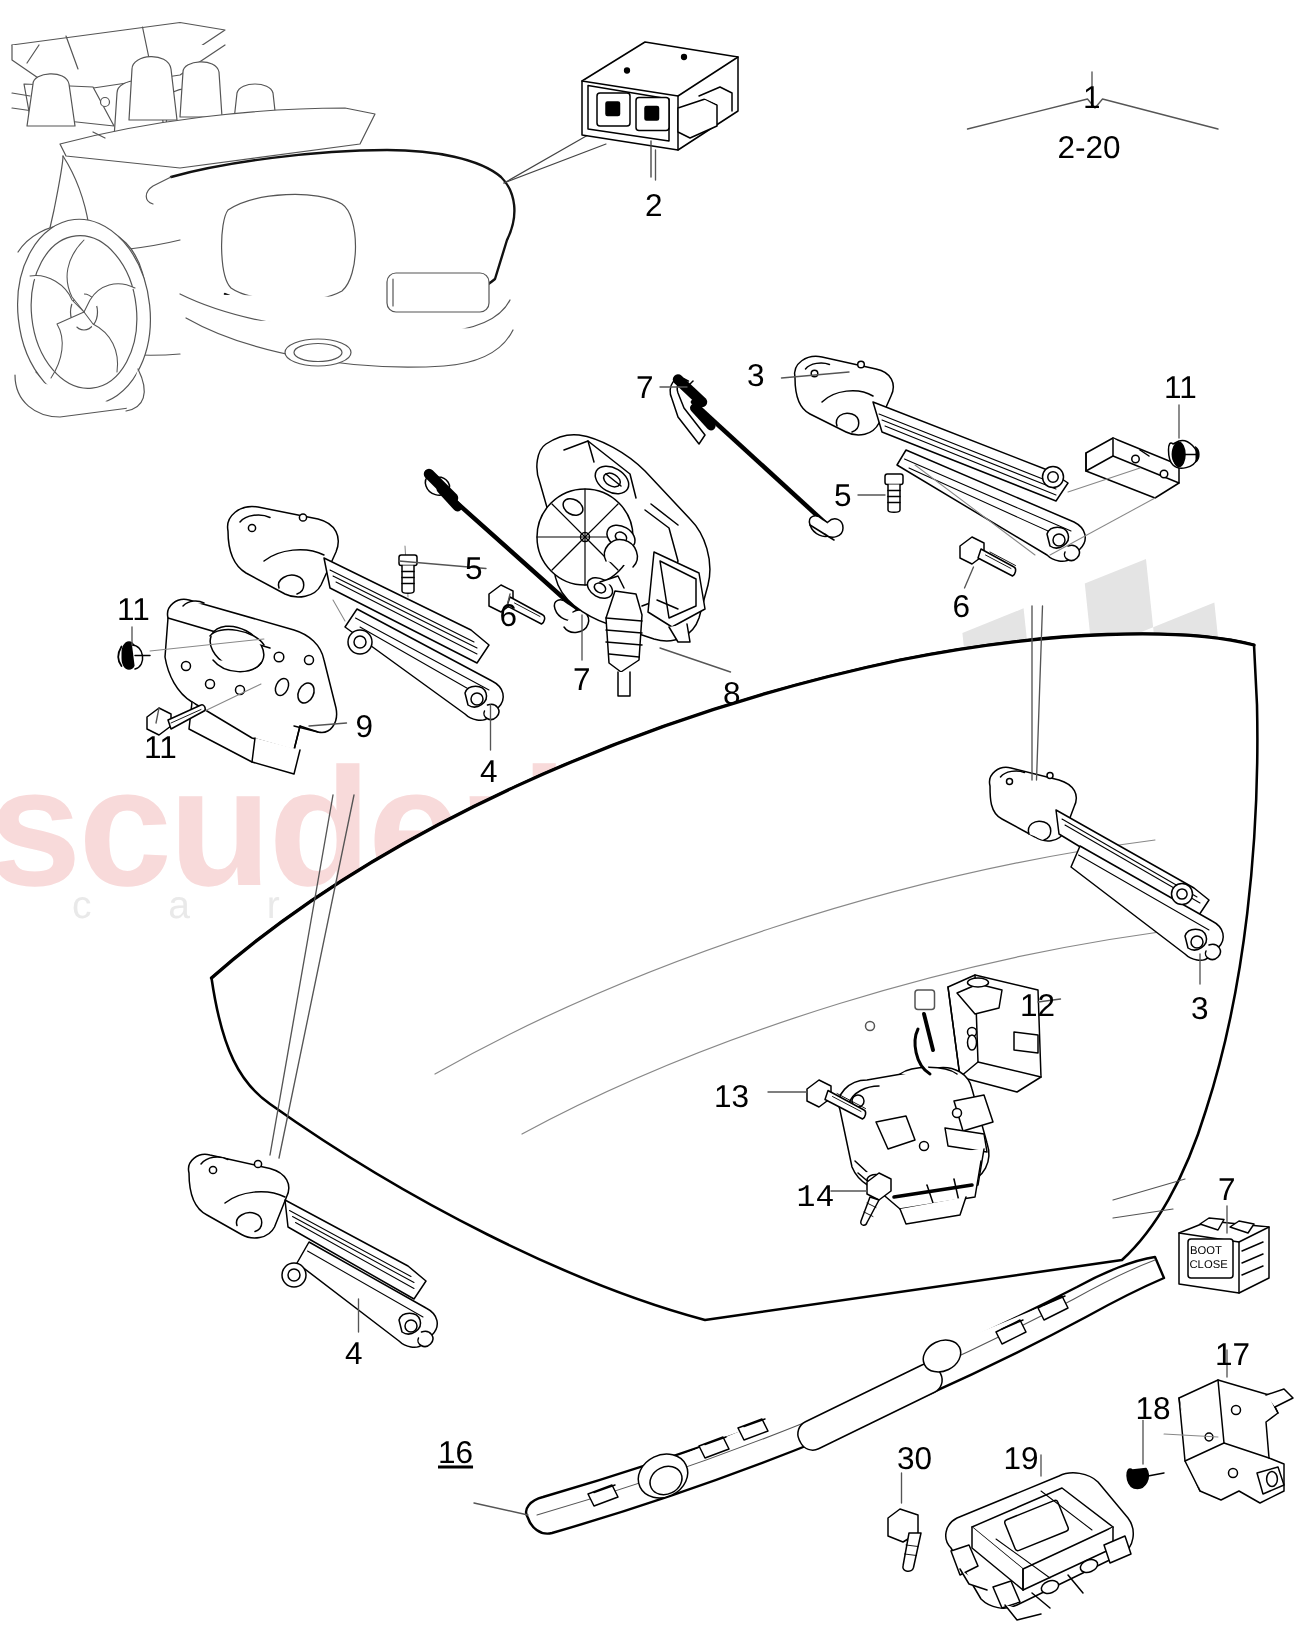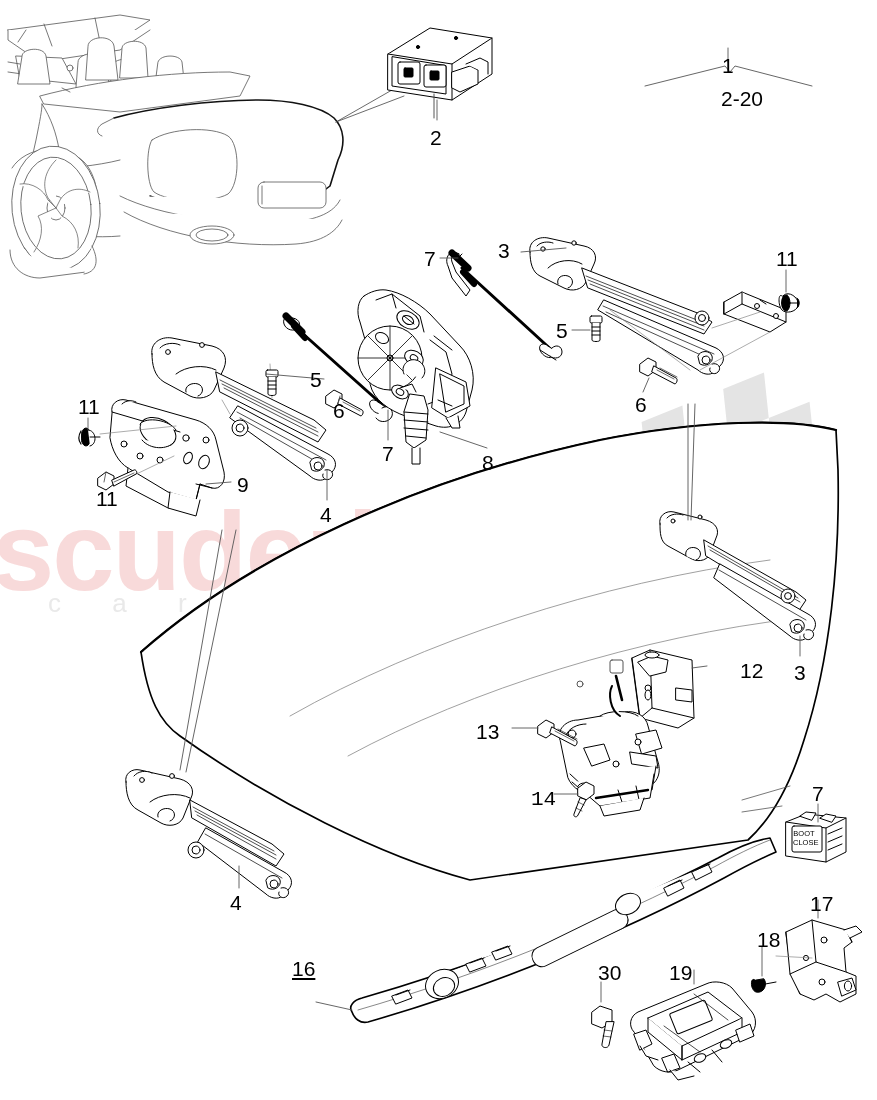--- a/index.html
+++ b/index.html
@@ -585,36 +585,36 @@
     </g>
   </svg>
 
   <div style="position:absolute;left:793px;top:829px;width:22px;text-align:center;
               font-size:7.5px;line-height:9px;font-family:'Liberation Sans',sans-serif;">
     <div>BOOT</div>
     <div>CLOSE</div>
   </div>
 
   <div class="lbl" style="left:722px;top:55px;">1</div>
-  <div class="lbl" style="left:705px;top:88px;margin-left:16px;">2-20</div>
+  <div class="lbl" style="left:705px;top:88px;">2-20</div>
   <div class="lbl" style="left:430px;top:127px;">2</div>
   <div class="lbl" style="left:498px;top:240px;">3</div>
   <div class="lbl" style="left:424px;top:248px;">7</div>
   <div class="lbl" style="left:776px;top:248px;">11</div>
   <div class="lbl" style="left:556px;top:320px;">5</div>
   <div class="lbl" style="left:310px;top:369px;">5</div>
   <div class="lbl" style="left:635px;top:394px;">6</div>
   <div class="lbl" style="left:333px;top:400px;">6</div>
   <div class="lbl" style="left:78px;top:396px;">11</div>
   <div class="lbl" style="left:382px;top:443px;">7</div>
   <div class="lbl" style="left:482px;top:452px;">8</div>
   <div class="lbl" style="left:237px;top:474px;">9</div>
   <div class="lbl" style="left:96px;top:488px;">11</div>
   <div class="lbl" style="left:320px;top:504px;">4</div>
-  <div class="lbl" style="left:740px;top:660px;">12</div>
+  <div class="lbl" style="left:680px;top:660px;">12</div>
   <div class="lbl" style="left:794px;top:662px;">3</div>
   <div class="lbl" style="left:476px;top:721px;">13</div>
   <div class="lbl" style="left:531px;top:789px;font-family:Liberation Mono, monospace;">14</div>
   <div class="lbl" style="left:812px;top:783px;">7</div>
   <div class="lbl" style="left:230px;top:892px;">4</div>
   <div class="lbl" style="left:810px;top:893px;">17</div>
   <div class="lbl" style="left:757px;top:929px;">18</div>
   <div class="lbl" style="left:292px;top:958px;text-decoration:underline;">16</div>
   <div class="lbl" style="left:598px;top:962px;">30</div>
   <div class="lbl" style="left:669px;top:962px;">19</div>

